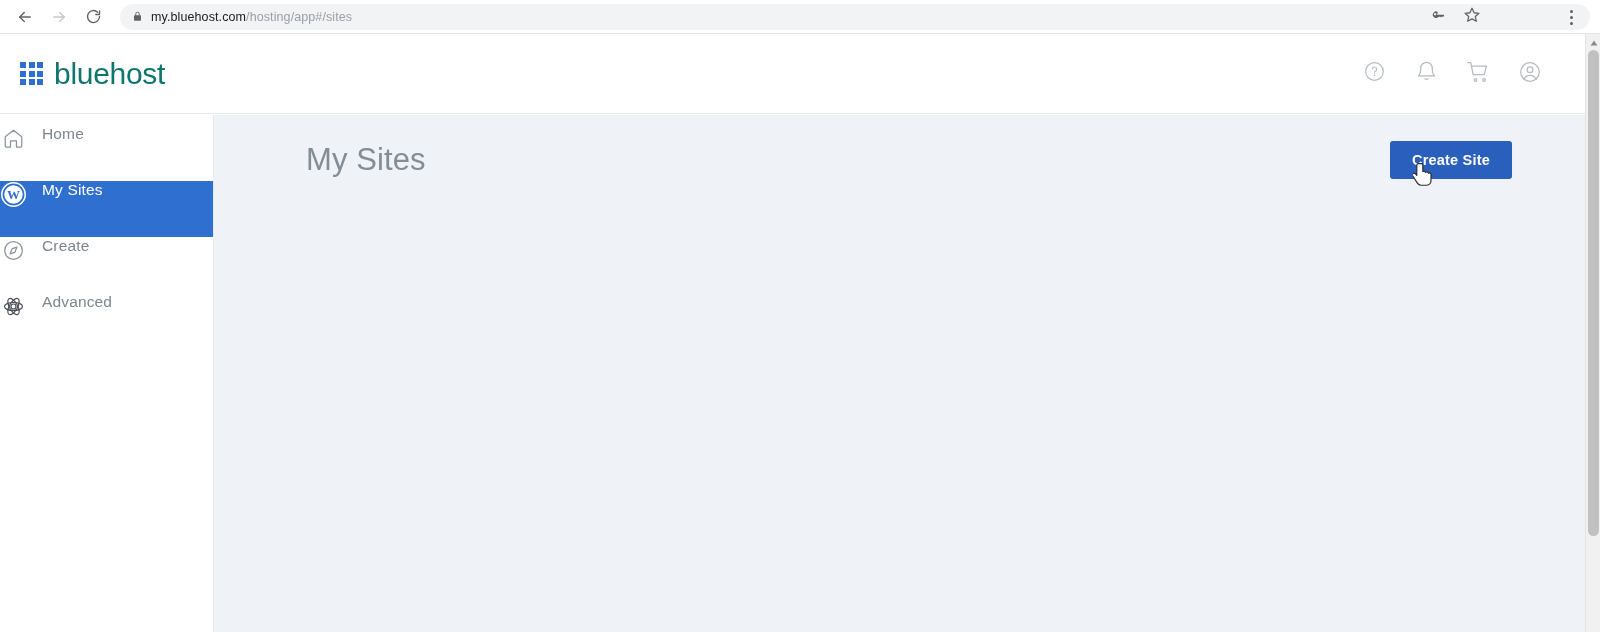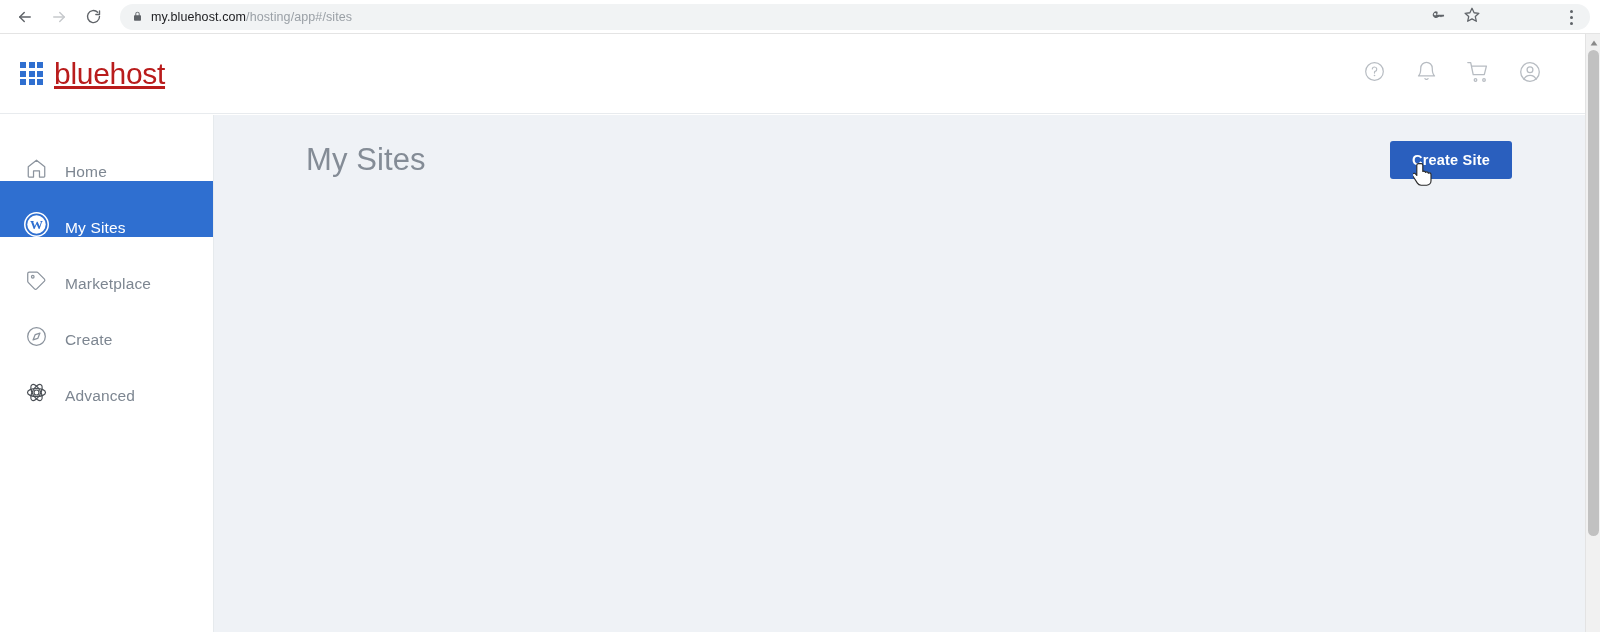--- a/index.html
+++ b/index.html
@@ -71,22 +71,22 @@
   .logo { display: flex; align-items: center; margin-left: 20px; }
   .logo-grid {
     display: grid;
     grid-template-columns: repeat(3, 6px);
     grid-template-rows: repeat(3, 6px);
     gap: 2.5px;
     margin-right: 11px;
   }
   .logo-grid i { background: #2f6fd0; display: block; width: 6px; height: 6px; }
   .logo-word {
-    font-size: 30px; color: #b91c1c;
-    font-weight: 400; letter-spacing: -0.3px; text-decoration: underline;
+    font-size: 30px; color: #0f766e;
+    font-weight: 400; letter-spacing: -0.3px;
   }
 
   .header-actions {
     margin-left: auto; margin-right: 58px;
     display: flex; align-items: center; gap: 28px;
   }
   .hdr-icon { width: 24px; height: 24px; display: flex; align-items: center; justify-content: center; }
 
   
   .layout {
@@ -97,22 +97,21 @@
 
   
   .sidebar {
     width: 214px; flex: 0 0 214px;
     background: #ffffff;
     border-right: 1px solid #e6eaed;
     padding-top: 10px;
   }
   .nav-item {
     height: 56px;
-    display: flex; align-items: flex-end;
-    padding-left: 23px;
+    display: flex; align-items: flex-start;
     color: #7d8691;
     font-size: 15.5px;
     position: relative;
   }
   .nav-item .nav-ico {
     width: 26px; height: 26px;
     display: flex; align-items: center; justify-content: center;
     margin-right: 16px; flex: 0 0 26px;
   }
   .nav-item .nav-label { letter-spacing: 0.15px; }
@@ -324,29 +323,20 @@
           <svg width="23" height="23" viewBox="0 0 24 24">
             <circle cx="12" cy="12" r="11.4" fill="#2f6fd0"></circle>
             <circle cx="12" cy="12" r="9.6" fill="#ffffff"></circle>
             <text x="12" y="16.6" font-family="Liberation Serif, serif" font-size="13.6" font-weight="bold" fill="#2f6fd0" text-anchor="middle">W</text>
           </svg>
         </span>
       </span>
       <span class="nav-label">My Sites</span>
     </div>
 
-    <div class="nav-item">
-      <span class="nav-ico">
-        <svg width="23" height="23" viewBox="0 0 24 24" fill="none" stroke="#8b939d" stroke-width="1.3" stroke-linecap="round" stroke-linejoin="round">
-          <path d="M20.3 12.6 12.2 20.7a1.6 1.6 0 0 1-2.3 0L3.3 14a1.6 1.6 0 0 1-.45-1.1V4.9A1.6 1.6 0 0 1 4.4 3.3h8a1.6 1.6 0 0 1 1.1.45l6.8 6.8a1.6 1.6 0 0 1 0 2.05z"></path>
-          <circle cx="8.1" cy="8.1" r="1.35"></circle>
-        </svg>
-      </span>
-      <span class="nav-label">Marketplace</span>
-    </div>
 
 
     <div class="nav-item">
       <span class="nav-ico">
         <svg width="23" height="23" viewBox="0 0 24 24" fill="none" stroke="#8b939d" stroke-width="1.3" stroke-linecap="round" stroke-linejoin="round">
           <circle cx="12" cy="12" r="9.2"></circle>
           <path d="M15.6 8.4 13.3 14 8.4 15.6l2.3-5.6z"></path>
         </svg>
       </span>
       <span class="nav-label">Create</span>

